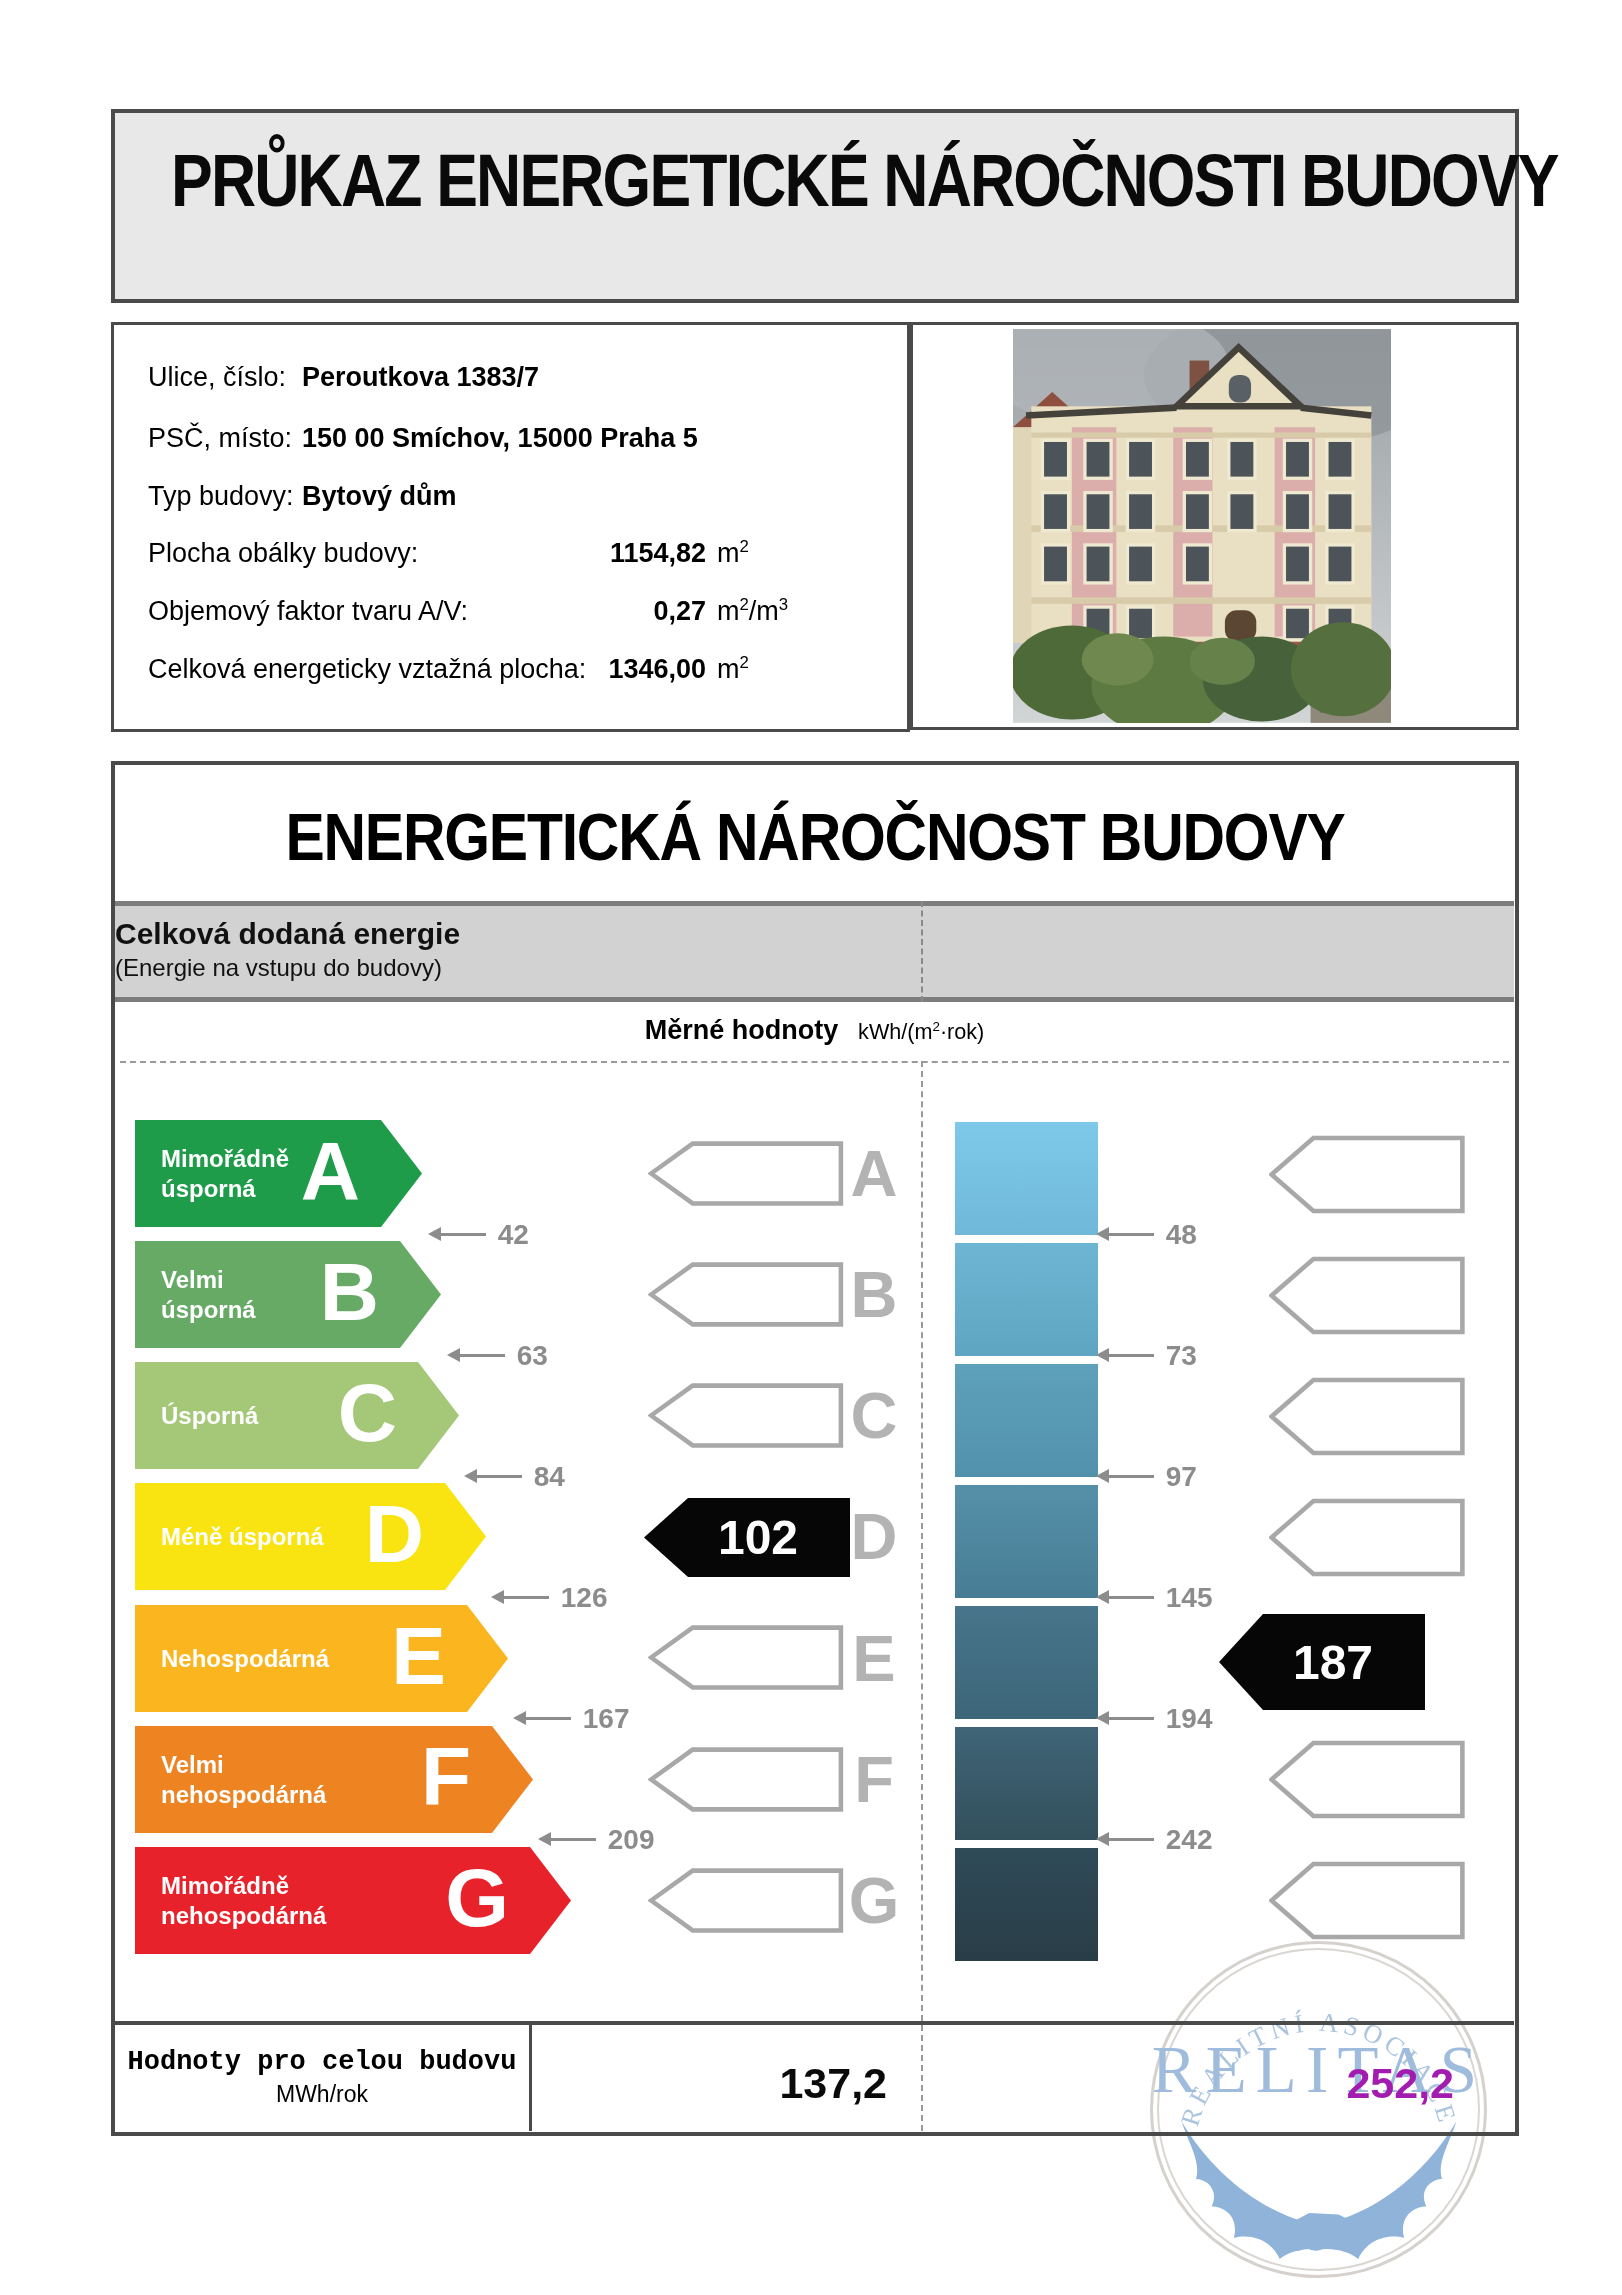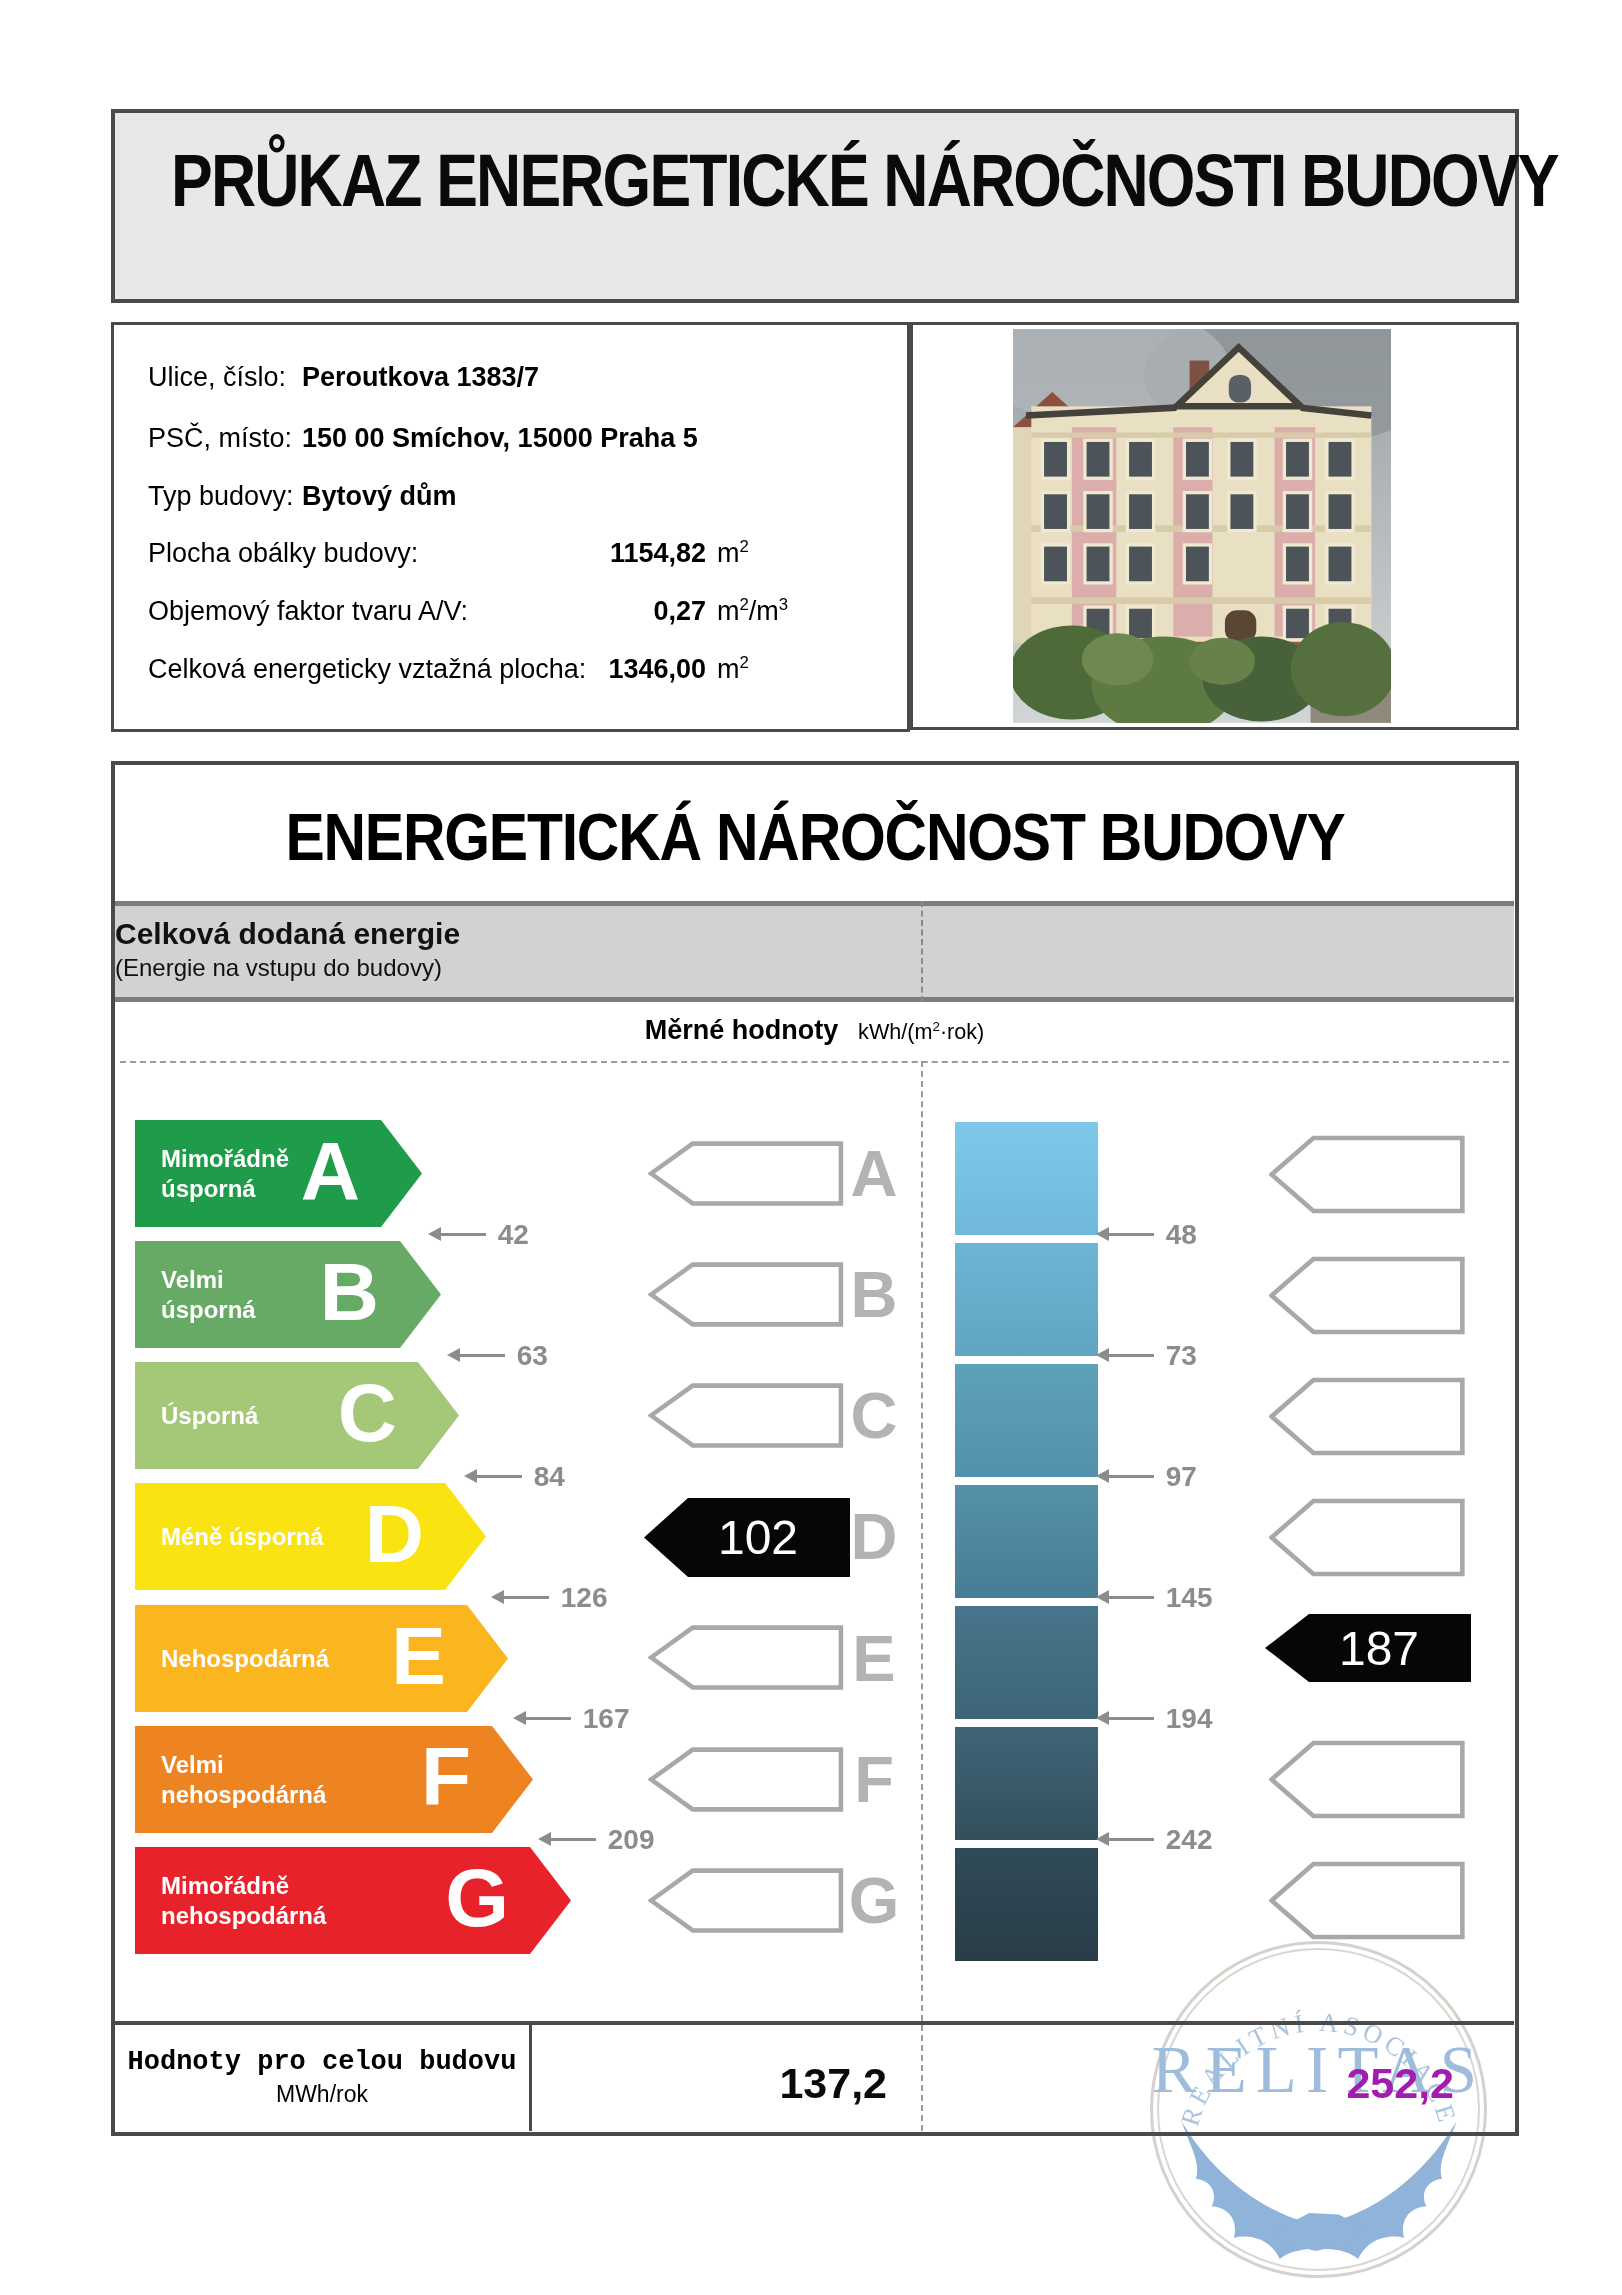--- a/index.html
+++ b/index.html
@@ -54,21 +54,21 @@
     clip-path:polygon(0 0, calc(100% - 41px) 0, 100% 50%, calc(100% - 41px) 100%, 0 100%);}
   .class-label{padding-left:26px;font-size:24px;font-weight:bold;color:#ffffff;
     white-space:pre-line;line-height:30px;}
   .class-letter{position:absolute;right:62px;top:50%;transform:translateY(-53%);
     font-size:82px;font-weight:bold;color:#ffffff;}
   .gray-letter{position:absolute;width:92px;text-align:center;font-size:65px;font-weight:bold;
     color:#b3b3b3;}
   .blue-bar{position:absolute;}
   .black-arrow{position:absolute;background:#060606;display:flex;align-items:center;justify-content:center;
     clip-path:polygon(44px 0, 100% 0, 100% 100%, 44px 100%, 0 50%);}
-  .black-arrow span{margin-left:22px;font-size:48px;font-weight:normal;color:#ffffff;}
+  .black-arrow span{margin-left:22px;font-size:48px;font-weight:bold;color:#ffffff;}
   .pent-holder{position:absolute;line-height:0;}
   .threshold{position:absolute;height:29px;display:flex;align-items:center;}
   .th-line{position:relative;width:46px;height:3.3px;background:#8c8c8c;display:inline-block;}
   .th-line::before{content:'';position:absolute;left:-11.8px;top:-5.9px;width:0;height:0;
     border-right:13px solid #8c8c8c;border-top:7.2px solid transparent;border-bottom:7.2px solid transparent;}
   .th-num{margin-left:11.8px;font-size:28px;font-weight:bold;color:#8c8c8c;}
 
   #totals-topline{left:0;top:1256px;width:1399px;height:3.9px;background:#4a4a4a;}
   #totals-label-cell{left:0;top:1260px;width:417px;height:106px;border-right:3.9px solid #4a4a4a;
     box-sizing:border-box;text-align:center;}
@@ -286,21 +286,21 @@
         </svg></div>
       <div class="abs class-arrow" style="left: 20px; top: 840px; width: 373px; height: 107px; background: rgb(251, 181, 30);">
         <span class="class-label">Nehospodárná</span>
         <span class="class-letter">E</span>
       </div>
       <div class="abs pent-holder" style="left: 533px; top: 860px;"><svg width="196" height="65" viewBox="0 0 300 100">
           <polygon points="68,4 296,4 296,96 68,96 4,50" fill="#ffffff" stroke="#a8a8a8" stroke-width="7"></polygon>
         </svg></div>
       <div class="abs gray-letter" style="left: 713px; top: 840px; height: 107px; line-height: 107px;">E</div>
       <div class="abs blue-bar" style="left: 840px; top: 841px; width: 143px; height: 113px; background: linear-gradient(rgb(71, 117, 139), rgb(61, 101, 120));"></div>
-      <div class="abs black-arrow" style="left: 1150px; top: 849px; width: 206px; height: 68px;">
+      <div class="abs black-arrow" style="left: 1104px; top: 849px; width: 206px; height: 96px;">
         <span>187</span>
       </div>
       <div class="abs class-arrow" style="left: 20px; top: 961px; width: 398px; height: 107px; background: rgb(238, 131, 34);">
         <span class="class-label">Velmi
 nehospodárná</span>
         <span class="class-letter">F</span>
       </div>
       <div class="abs pent-holder" style="left: 533px; top: 982px;"><svg width="196" height="65" viewBox="0 0 300 100">
           <polygon points="68,4 296,4 296,96 68,96 4,50" fill="#ffffff" stroke="#a8a8a8" stroke-width="7"></polygon>
         </svg></div>

